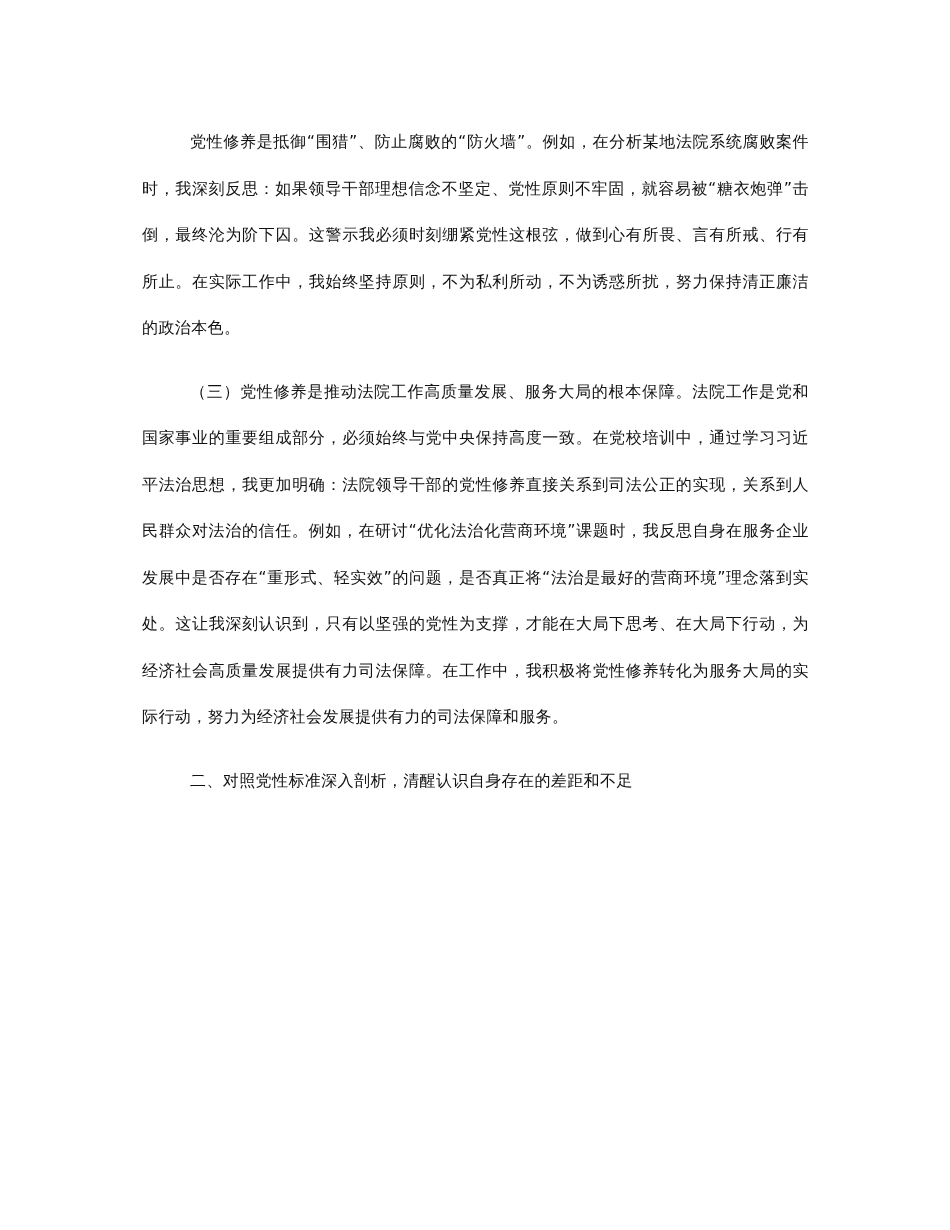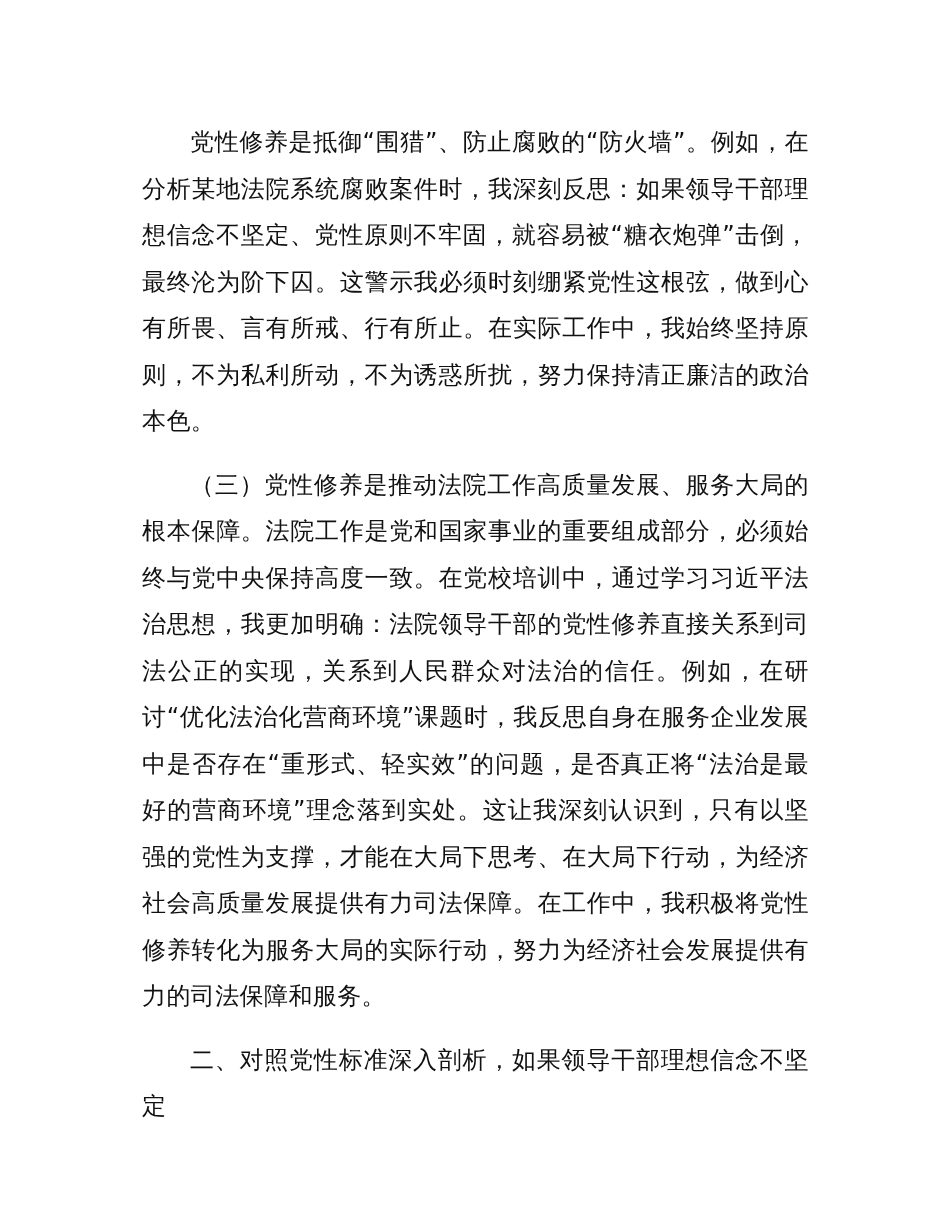--- a/index.html
+++ b/index.html
@@ -16,28 +16,28 @@
       color: #111111;
     }
     .page {
       position: absolute;
       left: 142px;
       top: 119px;
       width: 667px;
     }
     .para {
       margin: 0 0 17px 0;
-      font-size: 24px;
+      font-size: 16px;
       line-height: 46.5px;
       text-indent: 48px;
       text-align: justify;
       letter-spacing: 0.4px;
       word-break: break-all;
     }
   </style>
 </head>
 <body>
 
 <div class="page">
   <p class="para">党性修养是抵御“围猎”、防止腐败的“防火墙”。例如，在分析某地法院系统腐败案件时，我深刻反思：如果领导干部理想信念不坚定、党性原则不牢固，就容易被“糖衣炮弹”击倒，最终沦为阶下囚。这警示我必须时刻绷紧党性这根弦，做到心有所畏、言有所戒、行有所止。在实际工作中，我始终坚持原则，不为私利所动，不为诱惑所扰，努力保持清正廉洁的政治本色。</p>
   <p class="para">（三）党性修养是推动法院工作高质量发展、服务大局的根本保障。法院工作是党和国家事业的重要组成部分，必须始终与党中央保持高度一致。在党校培训中，通过学习习近平法治思想，我更加明确：法院领导干部的党性修养直接关系到司法公正的实现，关系到人民群众对法治的信任。例如，在研讨“优化法治化营商环境”课题时，我反思自身在服务企业发展中是否存在“重形式、轻实效”的问题，是否真正将“法治是最好的营商环境”理念落到实处。这让我深刻认识到，只有以坚强的党性为支撑，才能在大局下思考、在大局下行动，为经济社会高质量发展提供有力司法保障。在工作中，我积极将党性修养转化为服务大局的实际行动，努力为经济社会发展提供有力的司法保障和服务。</p>
-  <p class="para">二、对照党性标准深入剖析，如果领导干部理想信念不坚定</p>
+  <p class="para">二、对照党性标准深入剖析，清醒认识自身存在的差距和不足</p>
 </div>
 
 </body></html>

